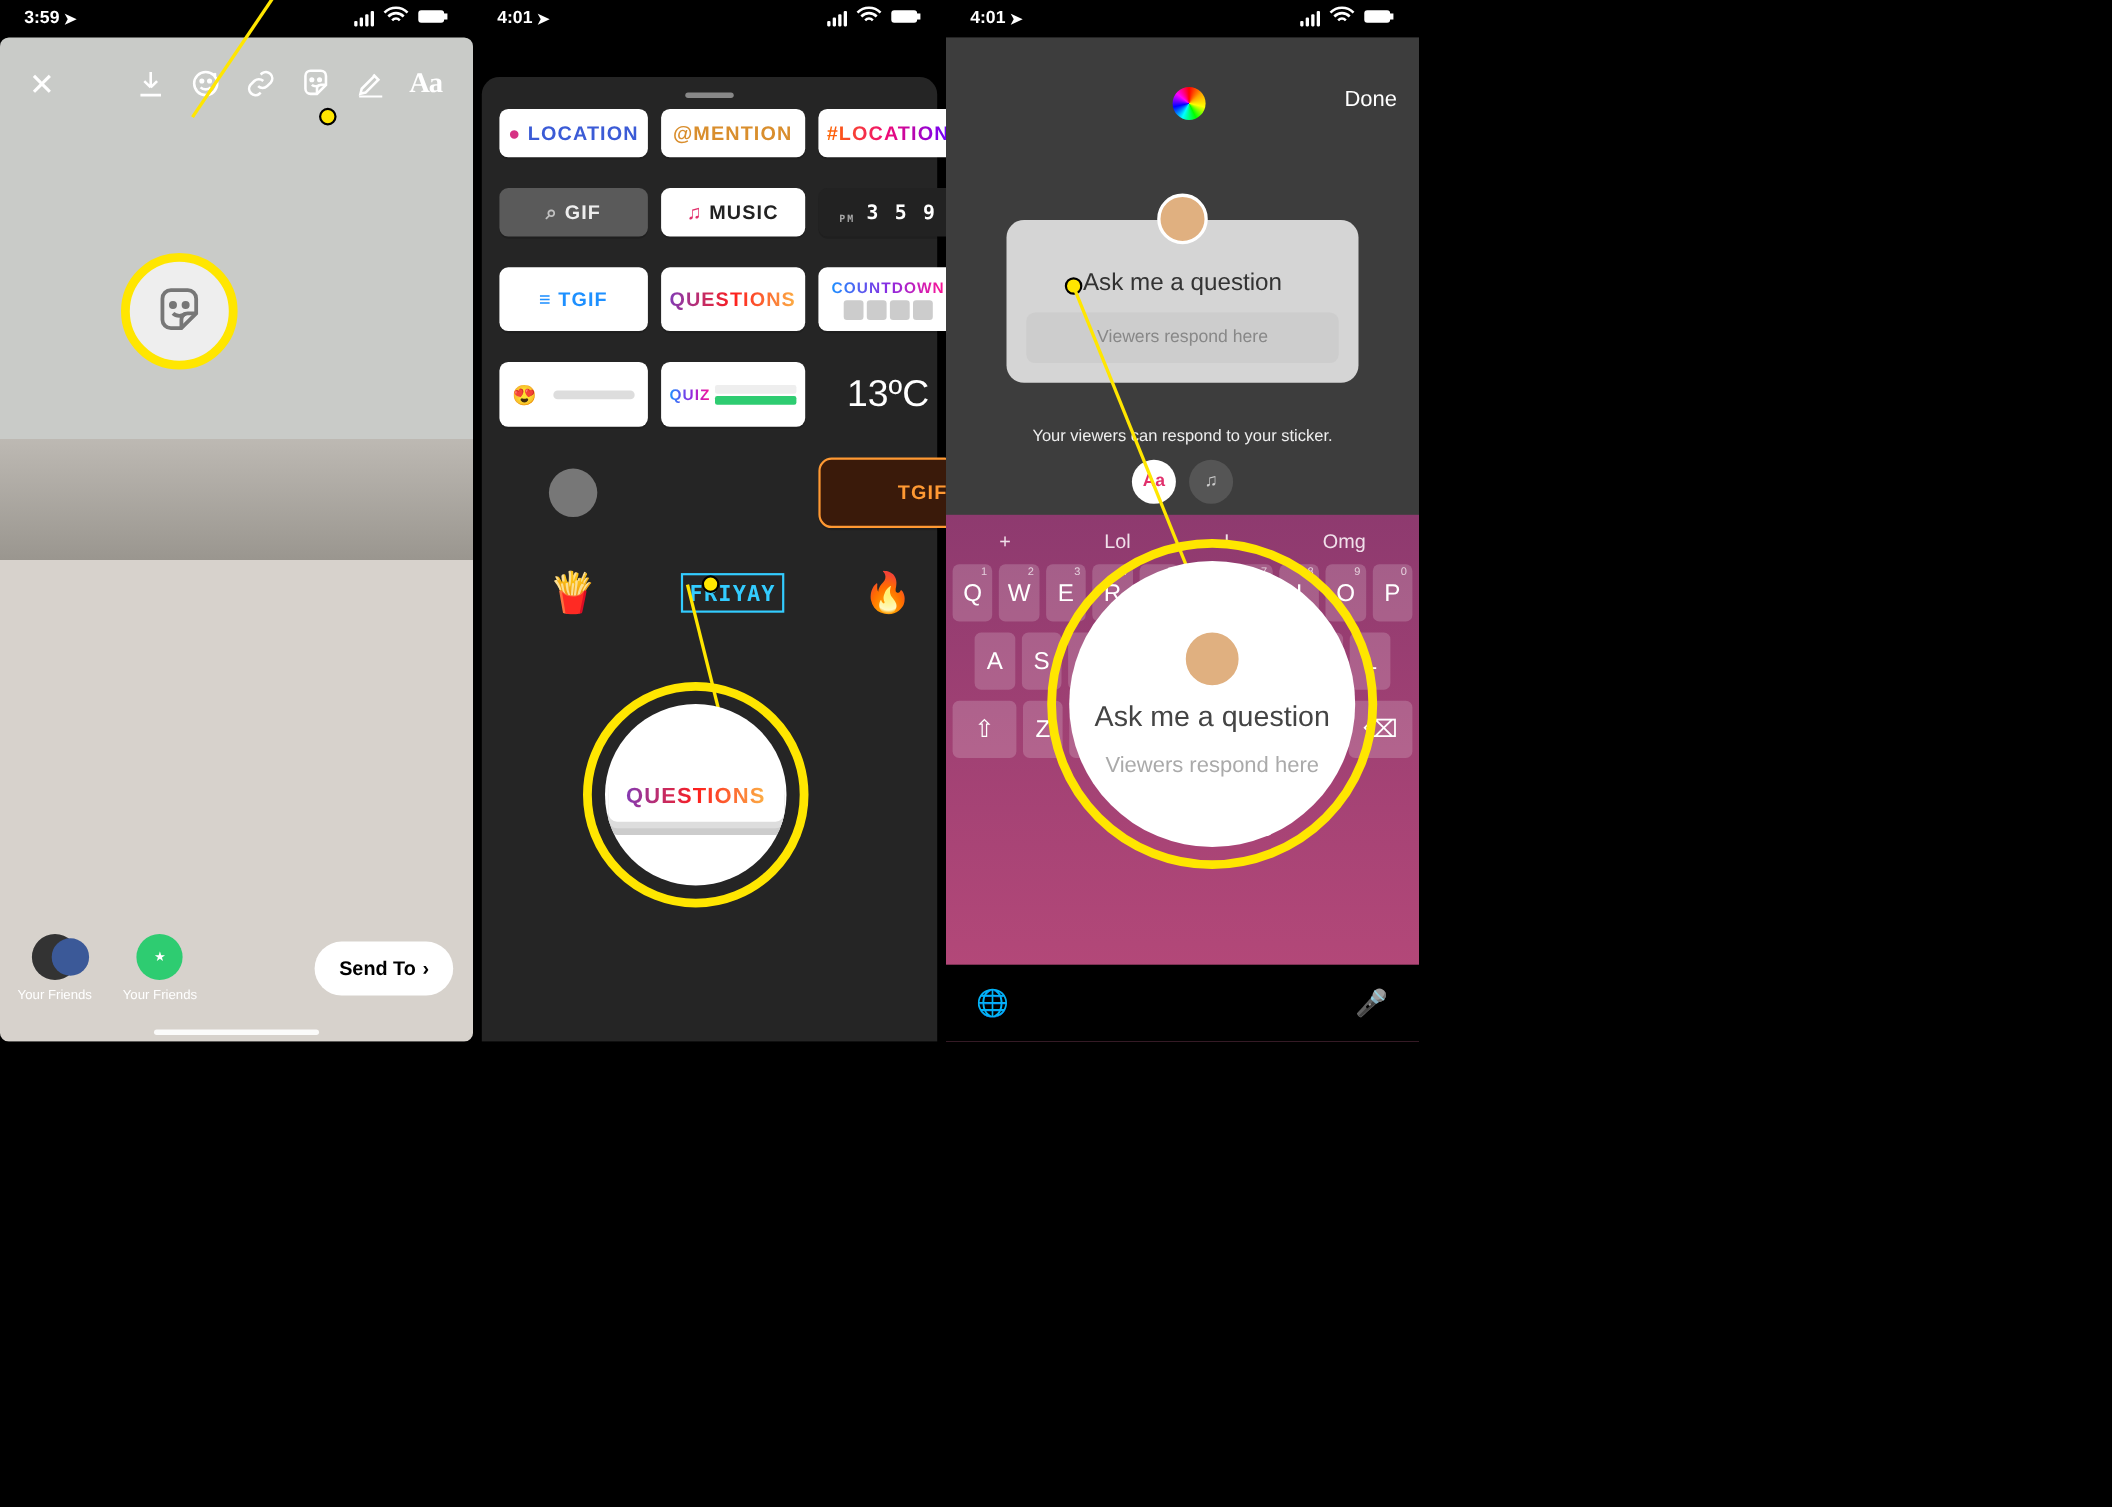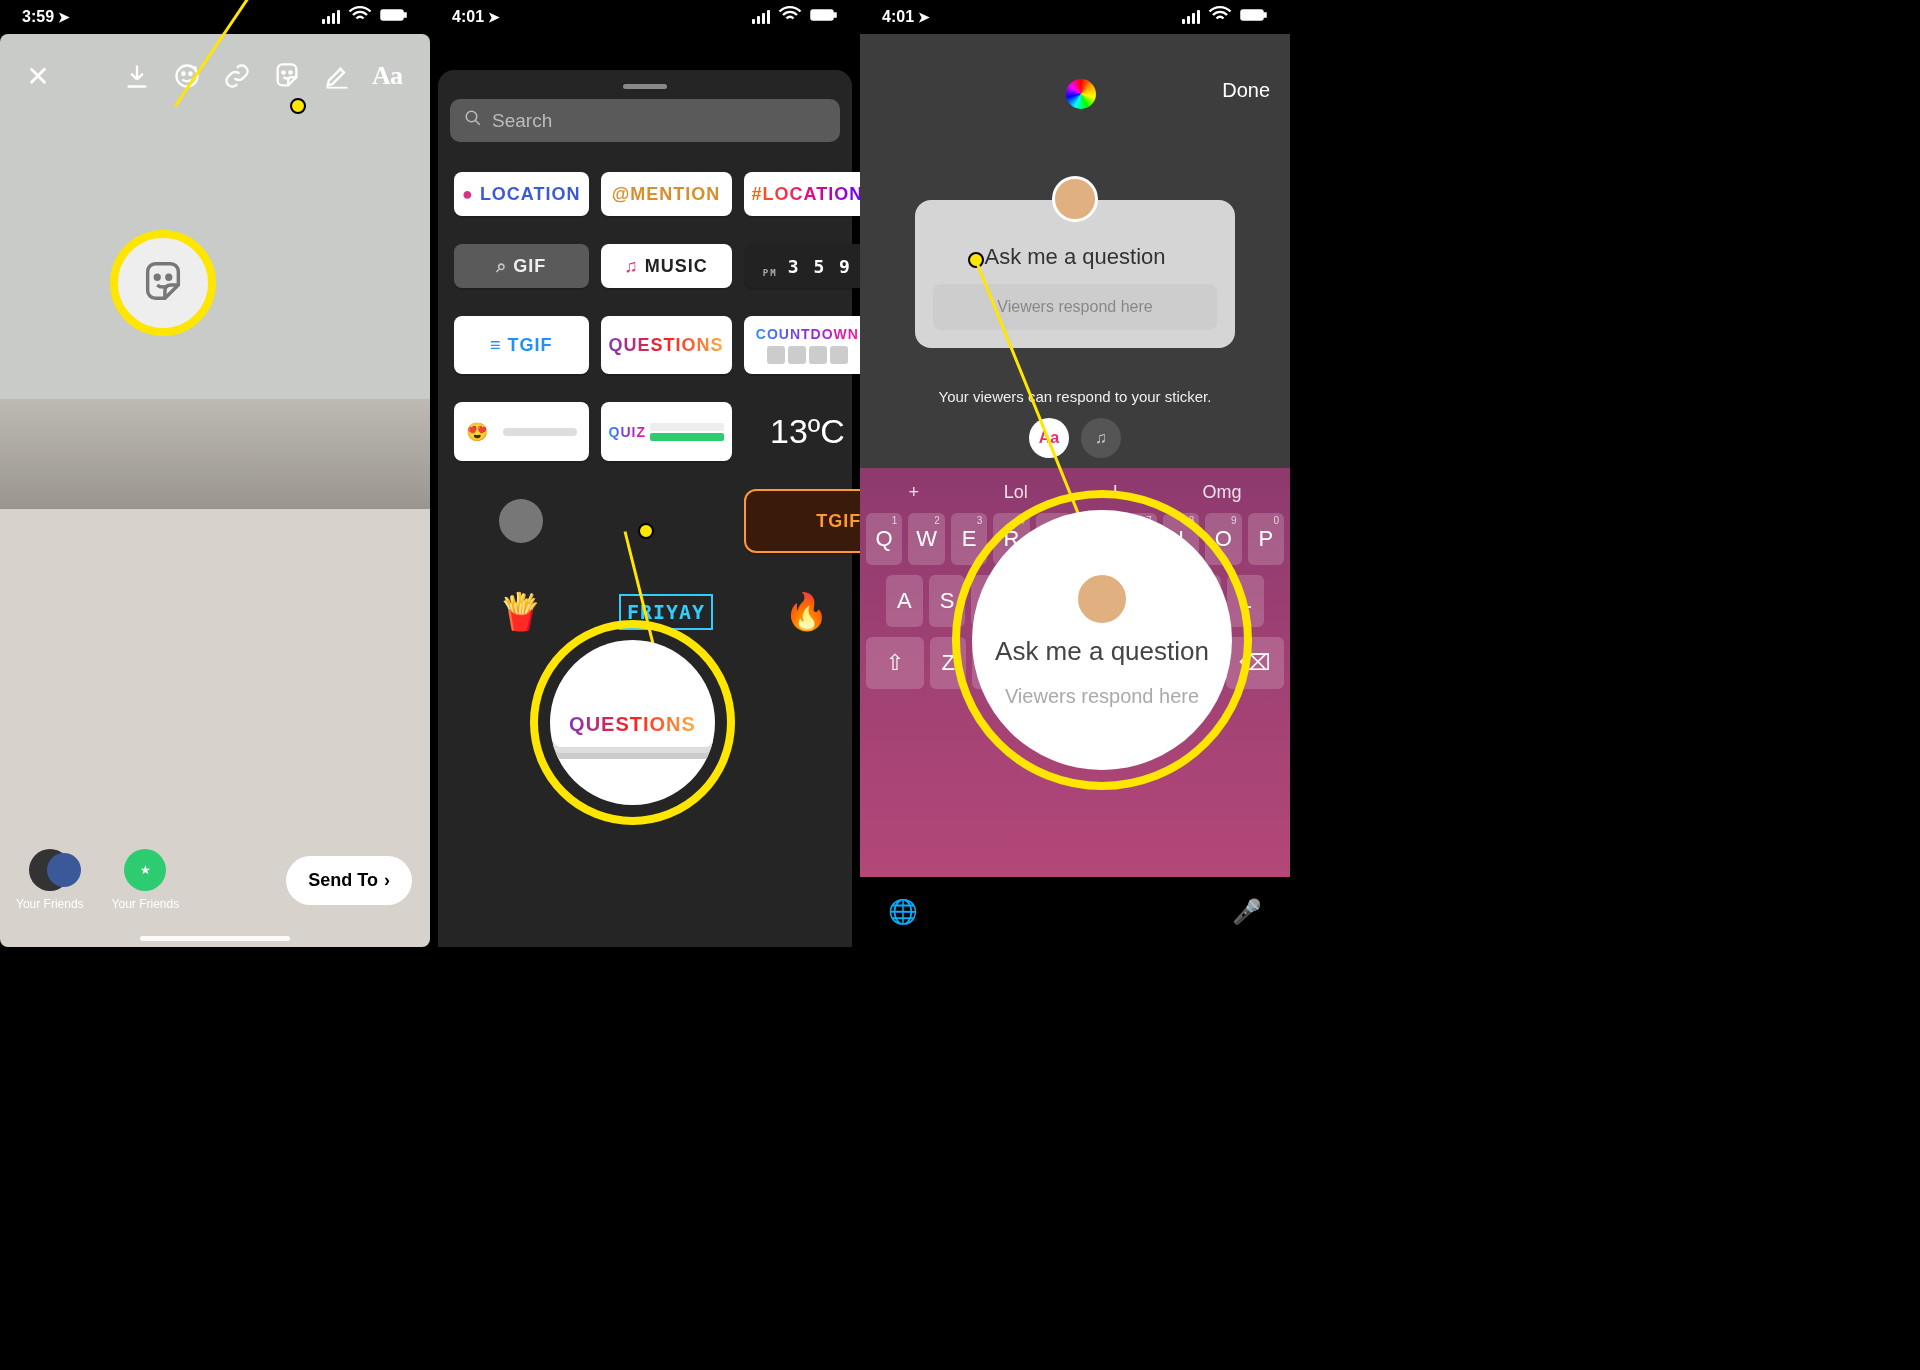--- a/index.html
+++ b/index.html
@@ -282,29 +282,20 @@
             </svg></span>
         <span><svg class="icon" viewBox="0 0 28 14" style="stroke-width:1.5">
               <rect x="1" y="2" width="22" height="10" rx="2" fill="#fff" stroke="#fff"></rect>
               <rect x="24" y="5" width="2" height="4" fill="#fff"></rect>
             </svg></span>
       </div>
     </div>
 
     <div class="tray">
       <div class="tray-handle"></div>
-      <div class="tray-search">
-        <span>
-          <svg viewBox="0 0 24 24" style="width:18px;height:18px;stroke:#bbb;fill:none;stroke-width:2">
-              <circle cx="10" cy="10" r="7"></circle>
-              <path d="M21 21l-6-6"></path>
-            </svg>
-        </span>
-        <span>Search</span>
-      </div>
       <div class="sticker-grid">
         <div class="sticker location">
           <span style="color:#d63384;">●</span>
           <span>LOCATION</span>
         </div>
         <div class="sticker mention">
             <span>@MENTION</span>
           </div>
         <div class="sticker">
             <span class="hashtag-text">#LOCATION</span>

